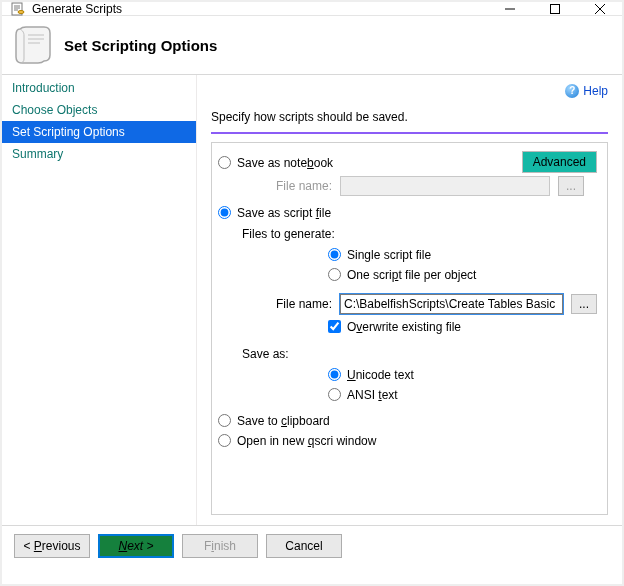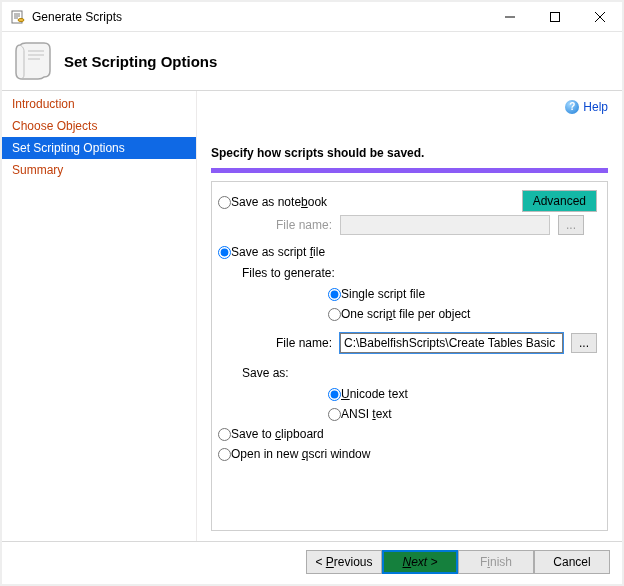--- a/index.html
+++ b/index.html
@@ -8,21 +8,21 @@
     font-family: "Segoe UI", Tahoma, sans-serif;
     font-size: 12px;
     background: #fff;
     color: #000;
     width: 624px;
     height: 586px;
     overflow: hidden;
     border: 2px solid #eee;
   }
   .titlebar {
-    height: 30px;
+    height: 14px;
     display: flex;
     align-items: center;
     padding-left: 8px;
     border-bottom: 1px solid #e5e5e5;
   }
   .titlebar .app-icon {
     width: 16px; height: 16px; margin-right: 6px;
     display: inline-flex; align-items: center; justify-content: center;
   }
   .titlebar .title { flex: 1; font-size: 12px; }
@@ -48,21 +48,21 @@
     display: flex;
     height: 450px;
   }
   .sidebar {
     width: 195px;
     border-right: 1px solid #eceaea;
     padding-top: 2px;
   }
   .side-item {
     padding: 4px 10px;
-    color: #c2410c;
+    color: #0f766e;
     cursor: default;
   }
   .side-item.selected {
     background: #0f69e5;
     color: #fff;
   }
   .main {
     flex: 1;
     padding: 6px 14px 10px 14px;
     position: relative;
@@ -70,35 +70,35 @@
     flex-direction: column;
   }
   .help-row { text-align: right; padding: 2px 0 6px 0; }
   .help-link { color: #0a49d0; text-decoration: none; display: inline-flex; align-items: center; gap: 4px;}
   .help-icon {
     width: 14px; height: 14px; border-radius: 50%;
     background: radial-gradient(circle at 35% 30%, #9fd6ff, #1e7ed8);
     color: #fff; font-size: 10px; font-weight: bold;
     display: inline-flex; align-items: center; justify-content: center;
   }
-  .spec-head { font-weight: bold; padding: 6px 0 8px 0; border-bottom: 5px solid #8b5cf6; margin-top: 20px; }
+  .spec-head { font-weight: normal; padding: 6px 0 8px 0; border-bottom: 2px solid #8b5cf6; }
   .content-box {
     border: 1px solid #cfcfcf;
     flex: 1;
     margin-top: 8px;
     padding: 10px 10px 10px 6px;
     position: relative;
   }
   .adv-btn {
     position: absolute; top: 8px; right: 10px;
     background: #14b8a6; border: 1px solid #bbb;
     padding: 3px 10px;
     font-family: inherit; font-size: 12px;
   }
-  .opt-row { display: flex; align-items: flex-end; padding: 3px 0; }
+  .opt-row { display: flex; align-items: flex-start; gap: 6px; padding: 3px 0; }
   .opt-row label, .indent-content label { color: #000; }
   .opt-radio { width: 13px; height: 13px; margin: 0; }
   .opt-check { width: 13px; height: 13px; margin: 0; }
   .disabled-label { color: #9a9a9a; }
   .field-row { display: flex; align-items: center; gap: 8px; padding: 3px 0 3px 24px; }
   .field-label { width: 90px; text-align: right; }
   .txtbox {
     flex: 1; height: 20px; border: 1px solid #7a7a7a;
     font-family: inherit; font-size: 12px; padding: 0 3px;
     background: #fff;
@@ -116,21 +116,22 @@
   .browse-btn[disabled] { color: #9a9a9a; }
   .subgroup { padding-left: 24px; }
   .sub-label { display:block; padding: 4px 0 4px 0; }
   .sub-opts { padding-left: 86px; }
   .sub-opts .opt-row { padding-left: 0; }
   .footer {
     height: 40px;
     border-top: 1px solid #d8d8d8;
     display: flex;
     align-items: center;
-    justify-content: flex-end;
+    justify-content: flex-start;
+    gap: 8px;
     padding: 0 12px;
   }
   .wiz-btn {
     min-width: 76px; height: 24px;
     background: #e9e9e9; border: 1px solid #adadad;
     font-family: inherit; font-size: 12px;
     padding: 0 8px;
   }
   .wiz-btn.default {
     background: #15803d; border: 2px solid #0078d7; font-style: italic;
@@ -234,35 +235,41 @@
             <input type="radio" class="opt-radio" name="filesToGen" style="">
             <label><span>One scri</span><span class="accesskey">p</span><span>t file per object</span></label>
           </div>
         </div>
 
         <div class="field-row" style="padding-left:0; margin-top:6px;">
           <span class="field-label">File name:</span>
           <input class="txtbox selected" value="C:\BabelfishScripts\Create Tables Basic Scrip" style="">
           <button class="browse-btn">...</button>
         </div>
+        <div class="sub-opts">
+          <div class="opt-row">
+            <input type="checkbox" class="opt-check" checked="" style="">
+            <label><span>O</span><span class="accesskey">v</span><span>erwrite existing file</span></label>
+          </div>
+        </div>
 
         <span class="sub-label" style="margin-top:6px">Save as:</span>
         <div class="sub-opts">
           <div class="opt-row">
             <input type="radio" class="opt-radio" name="enc" checked="" style="">
             <label><span class="accesskey">U</span><span>nicode text</span></label>
           </div>
           <div class="opt-row">
             <input type="radio" class="opt-radio" name="enc" style="">
             <label><span>ANSI </span><span class="accesskey">t</span><span>ext</span></label>
           </div>
         </div>
       </div>
 
-      <div class="opt-row" style="margin-top:0">
+      <div class="opt-row" style="margin-top:6px">
         <input type="radio" class="opt-radio" name="saveMode" style="">
         <label><span>Save to </span><span class="accesskey">c</span><span>lipboard</span></label>
       </div>
 
       <div class="opt-row">
         <input type="radio" class="opt-radio" name="saveMode" style="">
         <label><span>Open in new </span><span class="accesskey">q</span><span>scri window</span></label>
       </div>
     </div>
   </div>

